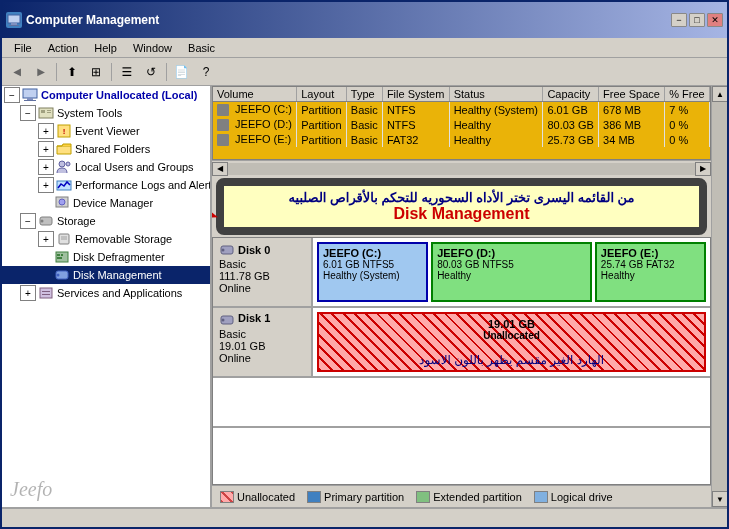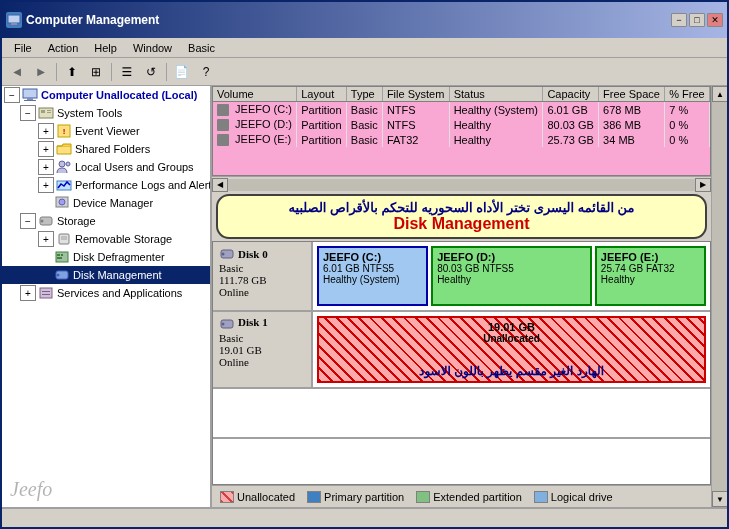--- a/index.html
+++ b/index.html
@@ -152,25 +152,25 @@
     
     .right-pane {
       flex: 1;
       display: flex;
       flex-direction: column;
       overflow: hidden;
       background: #d4d0c8;
     }
     
     .disk-table-container {
-      background: #f9a8d4;
+      background: #eab308;
       border: 1px solid #808080;
       margin: 0;
       overflow: auto;
-      height: 90px;
+      height: 74px;
       flex-shrink: 0;
     }
     table.disk-table {
       width: 100%;
       border-collapse: collapse;
       font-size: 11px;
     }
     table.disk-table th {
       background: #d4d0c8;
       border-right: 1px solid #a0a0a0;
@@ -190,22 +190,22 @@
       height: 16px;
       background: #d4d0c8;
       border-top: 1px solid #a0a0a0;
       display: flex;
       align-items: center;
       flex-shrink: 0;
     }
     
     .annotation-box {
       background: #ffffc0;
-      border: 2px solid #404040;
-      border-radius: 13px;
+      border: 8px solid #404040;
+      border-radius: 8px;
       padding: 4px 8px;
       position: relative;
       margin: 2px 4px;
       text-align: center;
       flex-shrink: 0;
     }
     .annotation-arabic {
       font-size: 13px;
       color: #000080;
       direction: rtl;
@@ -230,21 +230,20 @@
       border-bottom: 2px solid #a0a0a0;
       min-height: 70px;
     }
     .disk-info {
       width: 100px;
       padding: 4px 6px;
       background: #d4d0c8;
       border-right: 2px solid #a0a0a0;
       flex-shrink: 0;
       font-size: 11px;
-      font-family: Liberation Serif, serif;
     }
     .disk-partitions {
       flex: 1;
       display: flex;
       padding: 4px;
       gap: 3px;
       align-items: stretch;
     }
     .partition {
       display: flex;
@@ -689,21 +688,21 @@
                 <span style="font-weight:bold;">Disk 1</span>
               </div>
               <div>Basic</div>
               <div>19.01 GB</div>
               <div>Online</div>
             </div>
             <div class="disk-partitions">
               <div class="partition partition-unalloc" style="flex:1;min-height:50px;display:flex;flex-direction:column;justify-content:center;align-items:center;">
                 <div style="color:#000;font-weight:bold;font-size:11px;direction:ltr;">19.01 GB</div>
                 <div style="color:#000;font-size:10px;direction:ltr;">Unallocated</div>
-                <div style="color:#000080;font-weight:bold;font-size:12px;text-align:right;direction:rtl;margin-top:20px;">الهارد الغير مقسم يظهر باللون الاسود</div>
+                <div style="color:#000080;font-weight:normal;font-size:12px;text-align:right;direction:rtl;margin-top:12px;">الهارد الغير مقسم يظهر باللون الاسود</div>
               </div>
             </div>
           </div>
 
           <div class="disk-row" style="min-height:50px;">
             <div class="disk-partitions">
             </div>
           </div>
         </div>
 

